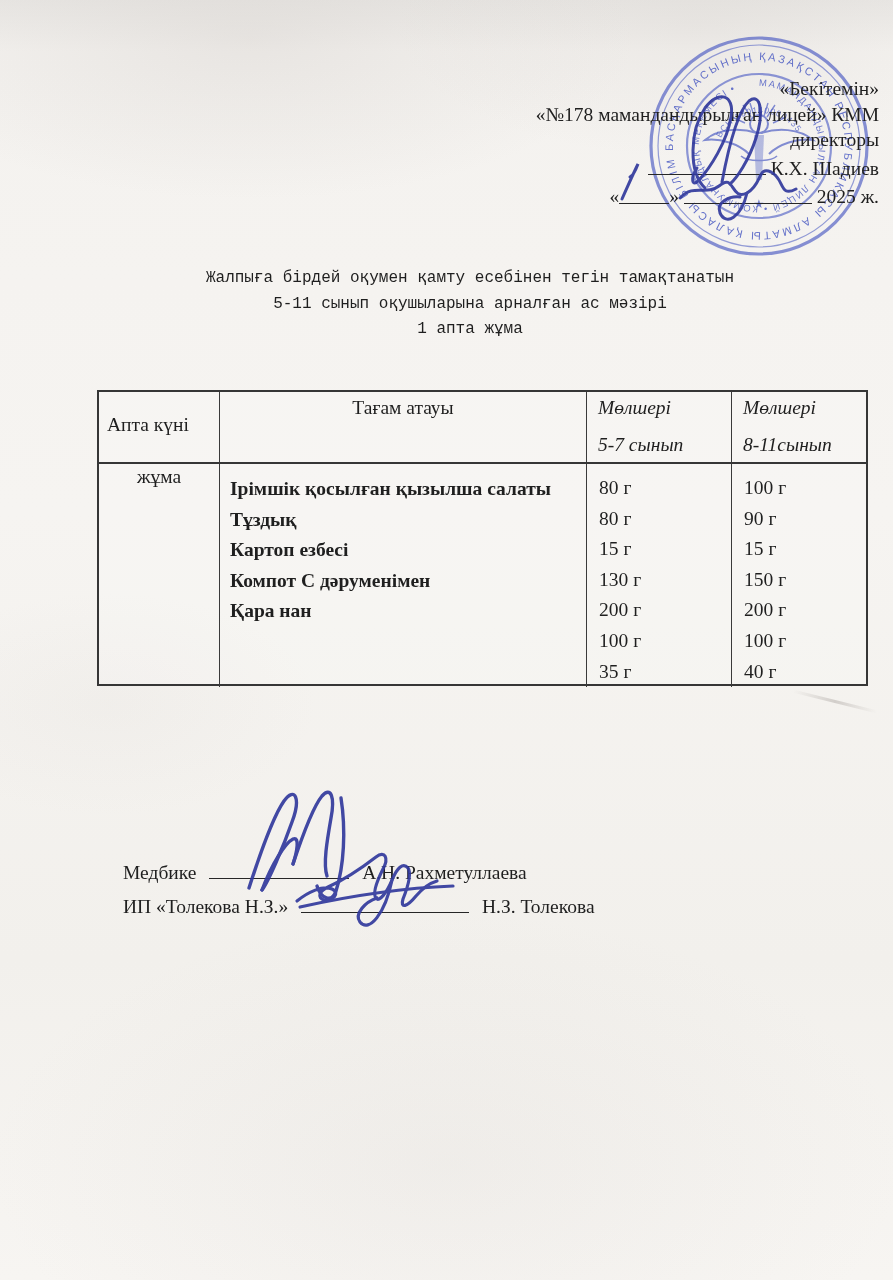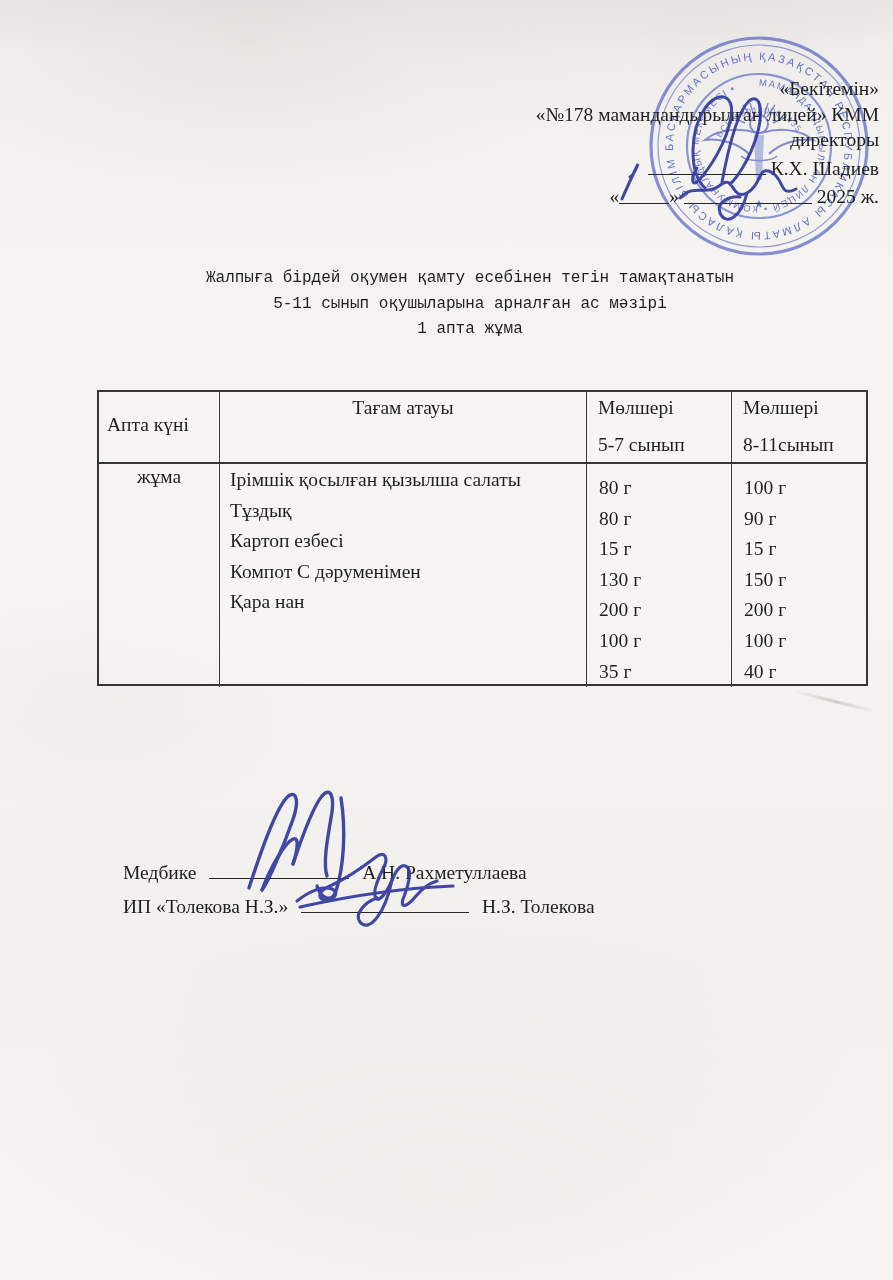--- a/index.html
+++ b/index.html
@@ -34,25 +34,25 @@
   .menu-table{
     position:absolute; left:97px; top:390px; width:767px; z-index:2;
     border:2px solid #363636; font-size:19.5px; background:rgba(255,255,255,.16);
   }
   .t-head{display:grid; grid-template-columns:121px 367px 145px 130px; height:70px; border-bottom:2px solid #363636;}
   .t-body{display:grid; grid-template-columns:121px 367px 145px 130px; height:220px;}
   .t-head > div, .t-body > div{border-right:1.7px solid #3a3a3a;}
   .t-head > div:last-child, .t-body > div:last-child{border-right:none;}
   .h-day{padding:22px 6px 0 8px;}
   .h-dish{padding-top:5px; text-align:center;}
-  .h-portion{padding:5px 0 0 11px;}
+  .h-portion{padding:5px 0 0 11px;font-style:italic;}
   .h-sub{margin-top:15px;}
   .b-day-cell{text-align:center; padding-top:2px;}
   .tline{line-height:30.6px; height:30.6px; white-space:nowrap; overflow:hidden;}
-  .dish-col{padding:1px 0 0 10px;}
+  .dish-col{padding:10px 0 0 10px;font-weight:bold;}
   .qty-col{padding:9px 0 0 12px;}
   
   .sign-block{
     position:absolute; left:123px; top:856px; z-index:2;
     font-size:19.5px; line-height:33px; white-space:nowrap;
   }
   .sign-row{margin-bottom:1px;}
   .blank.b-med{width:140px; margin:0 8px;}
   .blank.b-tol{width:168px; margin:0 8px;}
   

